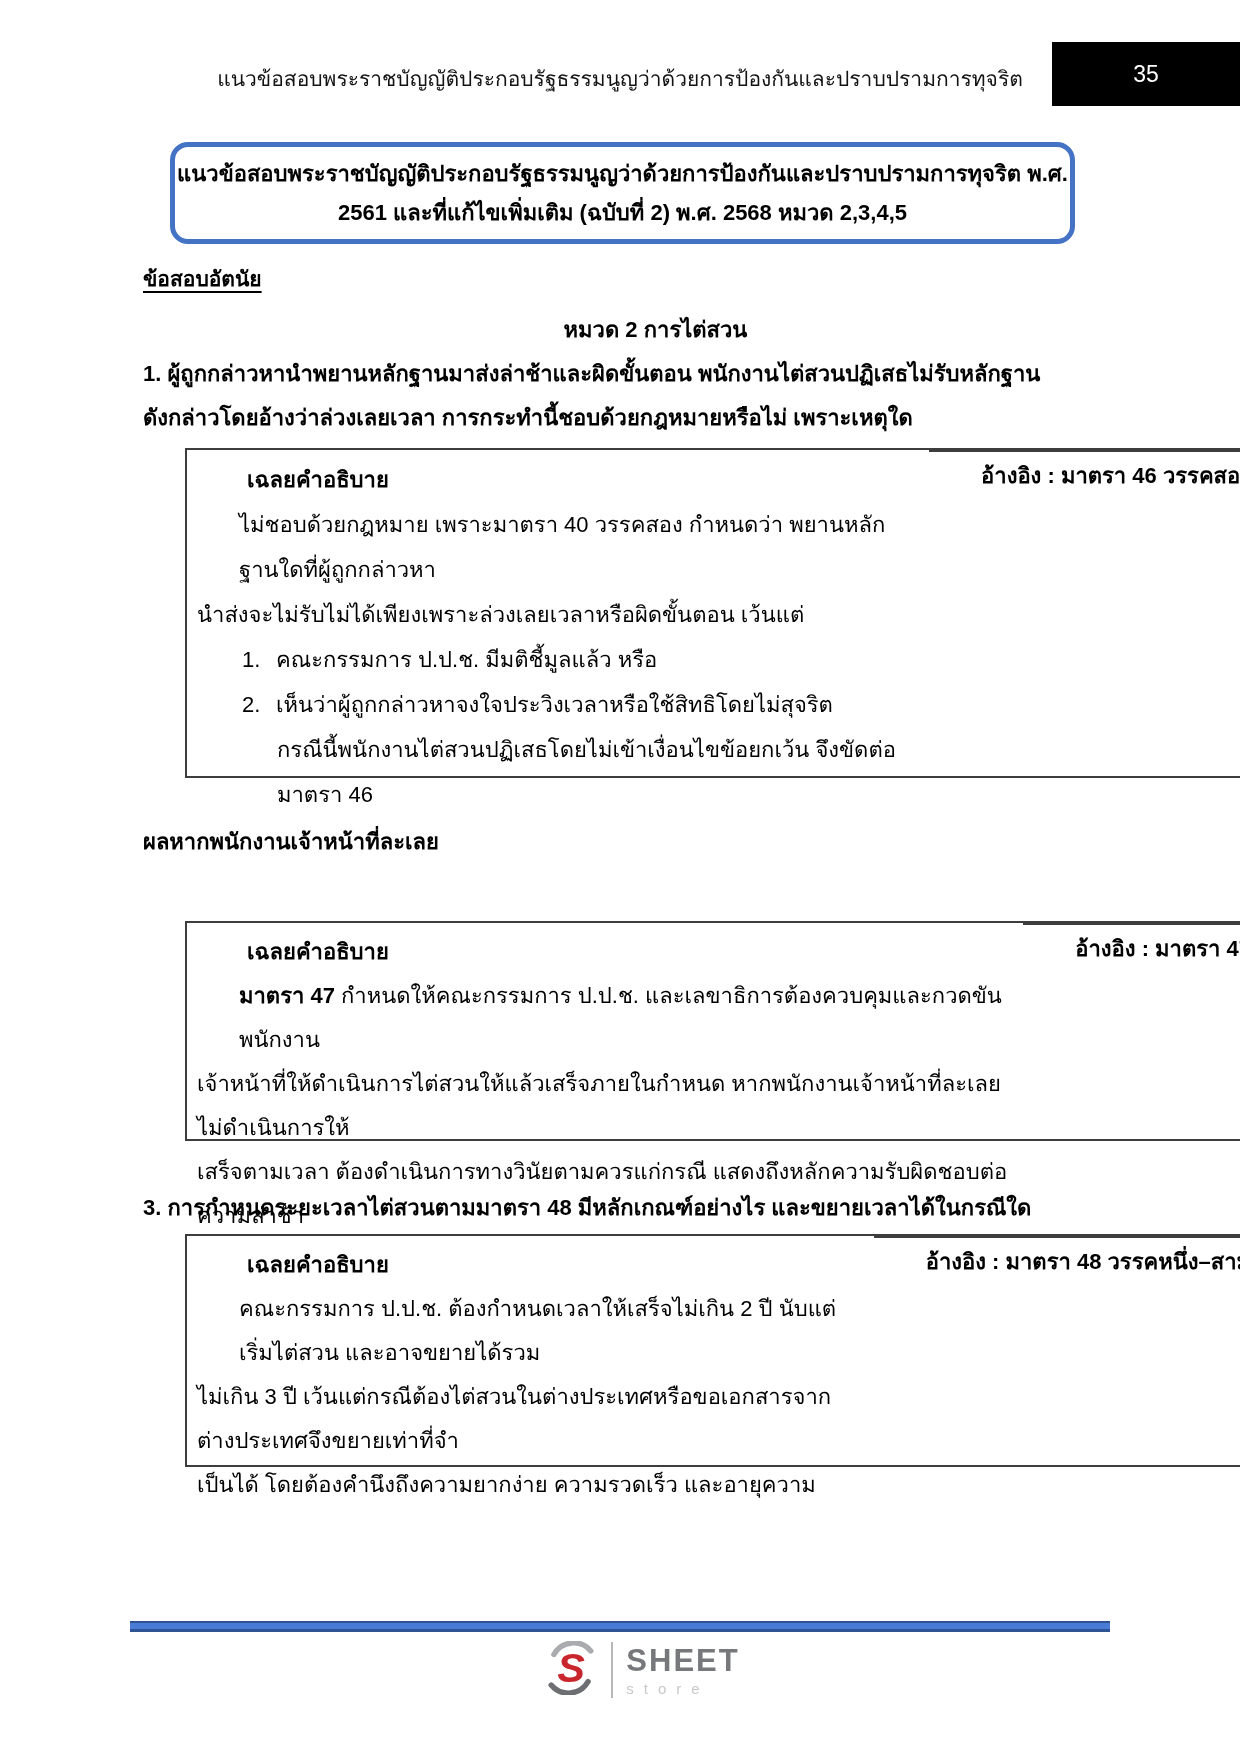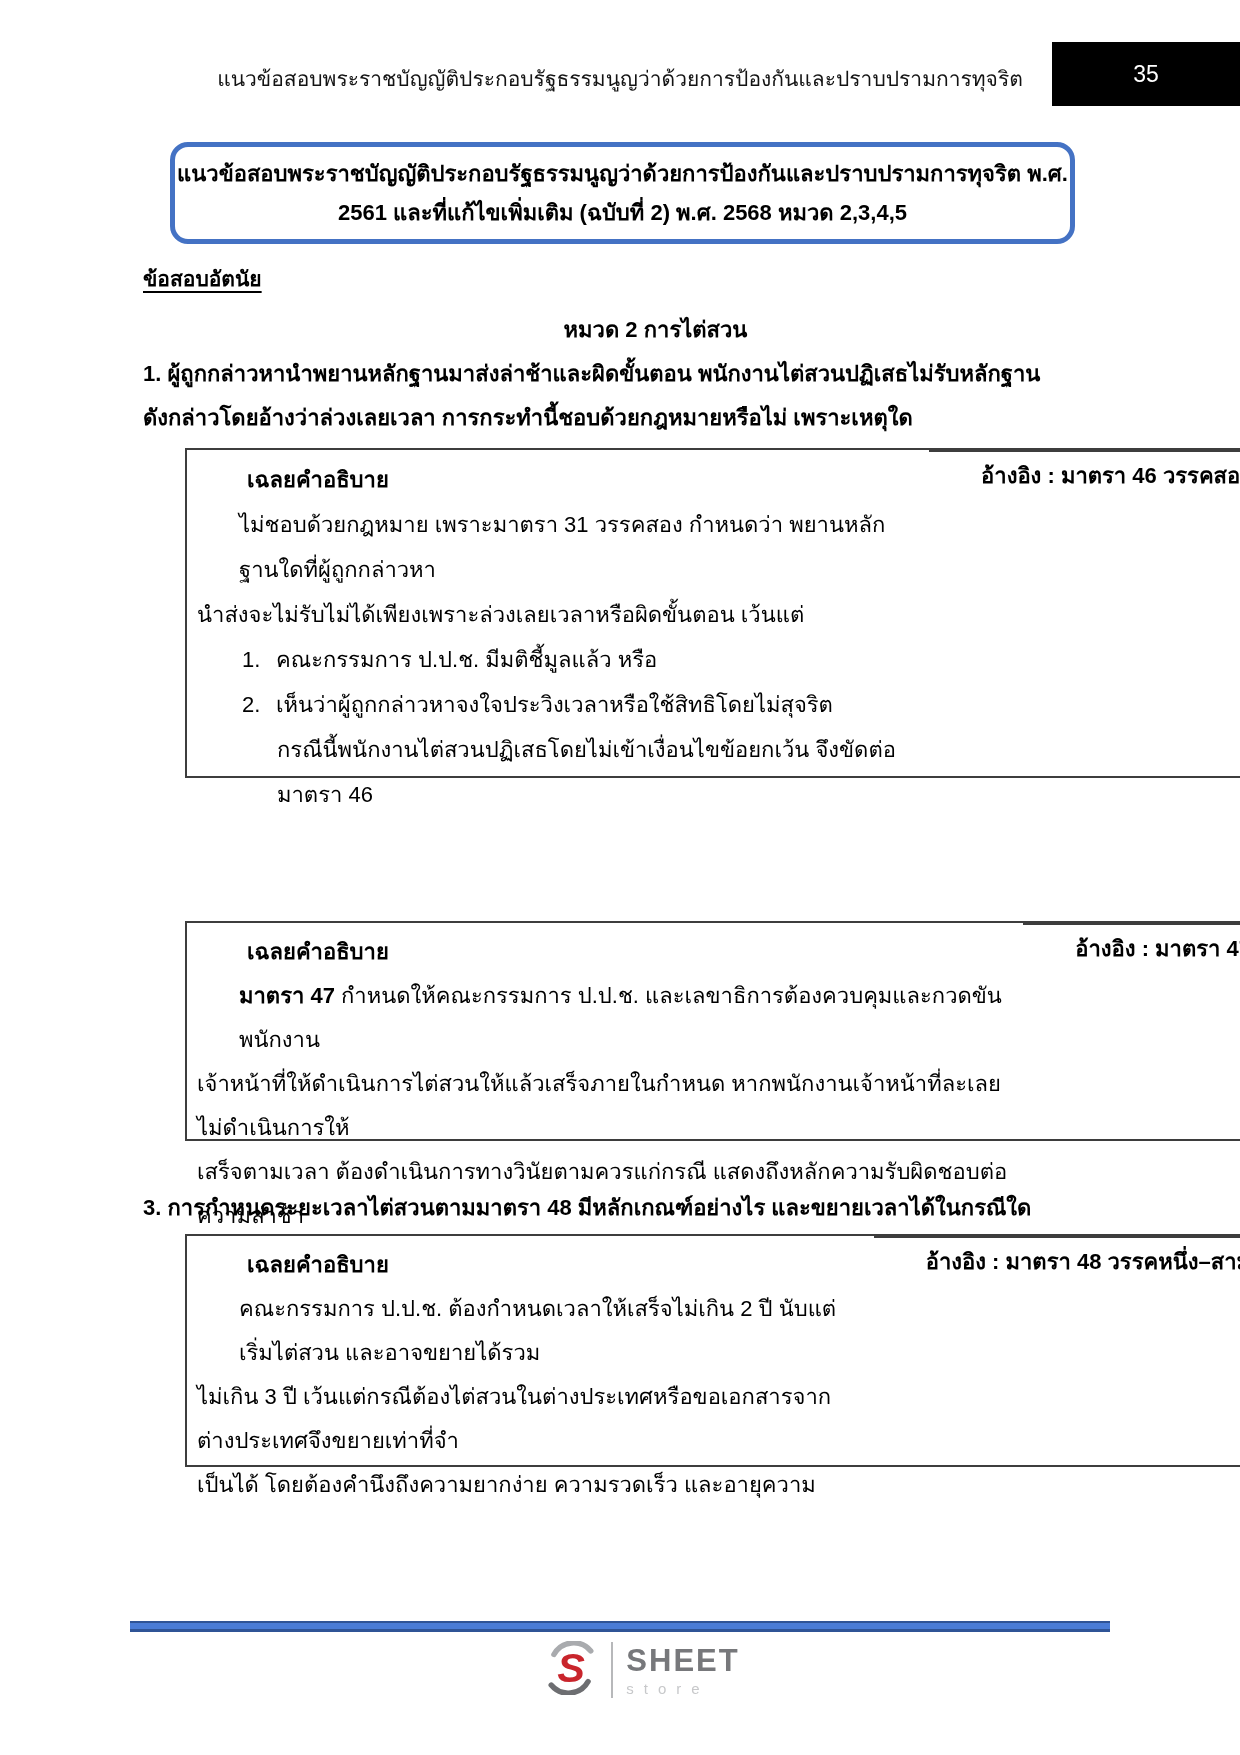--- a/index.html
+++ b/index.html
@@ -160,34 +160,35 @@
   <div class="chapter-heading">หมวด 2 การไต่สวน</div>
 
   <div class="q-text q1">
     <div>1. ผู้ถูกกล่าวหานำพยานหลักฐานมาส่งล่าช้าและผิดขั้นตอน พนักงานไต่สวนปฏิเสธไม่รับหลักฐาน</div>
     <div>ดังกล่าวโดยอ้างว่าล่วงเลยเวลา การกระทำนี้ชอบด้วยกฎหมายหรือไม่ เพราะเหตุใด</div>
   </div>
 
   <div class="ans-box box1">
     <div class="ans-body">
       <div class="ans-line ans-heading">เฉลยคำอธิบาย</div>
-      <div class="ans-line ind-first">ไม่ชอบด้วยกฎหมาย เพราะมาตรา 31 วรรคสอง กำหนดว่า พยานหลักฐานใดที่ผู้ถูกกล่าวหา</div>
+      <div class="ans-line ind-first">ไม่ชอบด้วยกฎหมาย เพราะมาตรา 40 วรรคสอง กำหนดว่า พยานหลักฐานใดที่ผู้ถูกกล่าวหา</div>
       <div class="ans-line">นำส่งจะไม่รับไม่ได้เพียงเพราะล่วงเลยเวลาหรือผิดขั้นตอน เว้นแต่</div>
       <div class="ans-line list-item">
         <span class="li-num">1.</span><span>คณะกรรมการ ป.ป.ช. มีมติชี้มูลแล้ว หรือ</span>
       </div>
       <div class="ans-line list-item">
         <span class="li-num">2.</span><span>เห็นว่าผู้ถูกกล่าวหาจงใจประวิงเวลาหรือใช้สิทธิโดยไม่สุจริต</span>
       </div>
       <div class="ans-line ind-deep">กรณีนี้พนักงานไต่สวนปฏิเสธโดยไม่เข้าเงื่อนไขข้อยกเว้น จึงขัดต่อมาตรา 46</div>
     </div>
     <div class="ans-ref">อ้างอิง : มาตรา 46 วรรคสอง</div>
   </div>
 
   <div class="q-text q2">
+    <div>ผลหากพนักงานเจ้าหน้าที่ละเลย</div>
   </div>
 
   <div class="ans-box box2">
     <div class="ans-body">
       <div class="ans-line ans-heading">เฉลยคำอธิบาย</div>
       <div class="ans-line ind-first">
         <span class="bold">มาตรา 47</span><span> กำหนดให้คณะกรรมการ ป.ป.ช. และเลขาธิการต้องควบคุมและกวดขันพนักงาน</span>
       </div>
       <div class="ans-line">เจ้าหน้าที่ให้ดำเนินการไต่สวนให้แล้วเสร็จภายในกำหนด หากพนักงานเจ้าหน้าที่ละเลยไม่ดำเนินการให้</div>
       <div class="ans-line">เสร็จตามเวลา ต้องดำเนินการทางวินัยตามควรแก่กรณี แสดงถึงหลักความรับผิดชอบต่อความล่าช้า</div>

